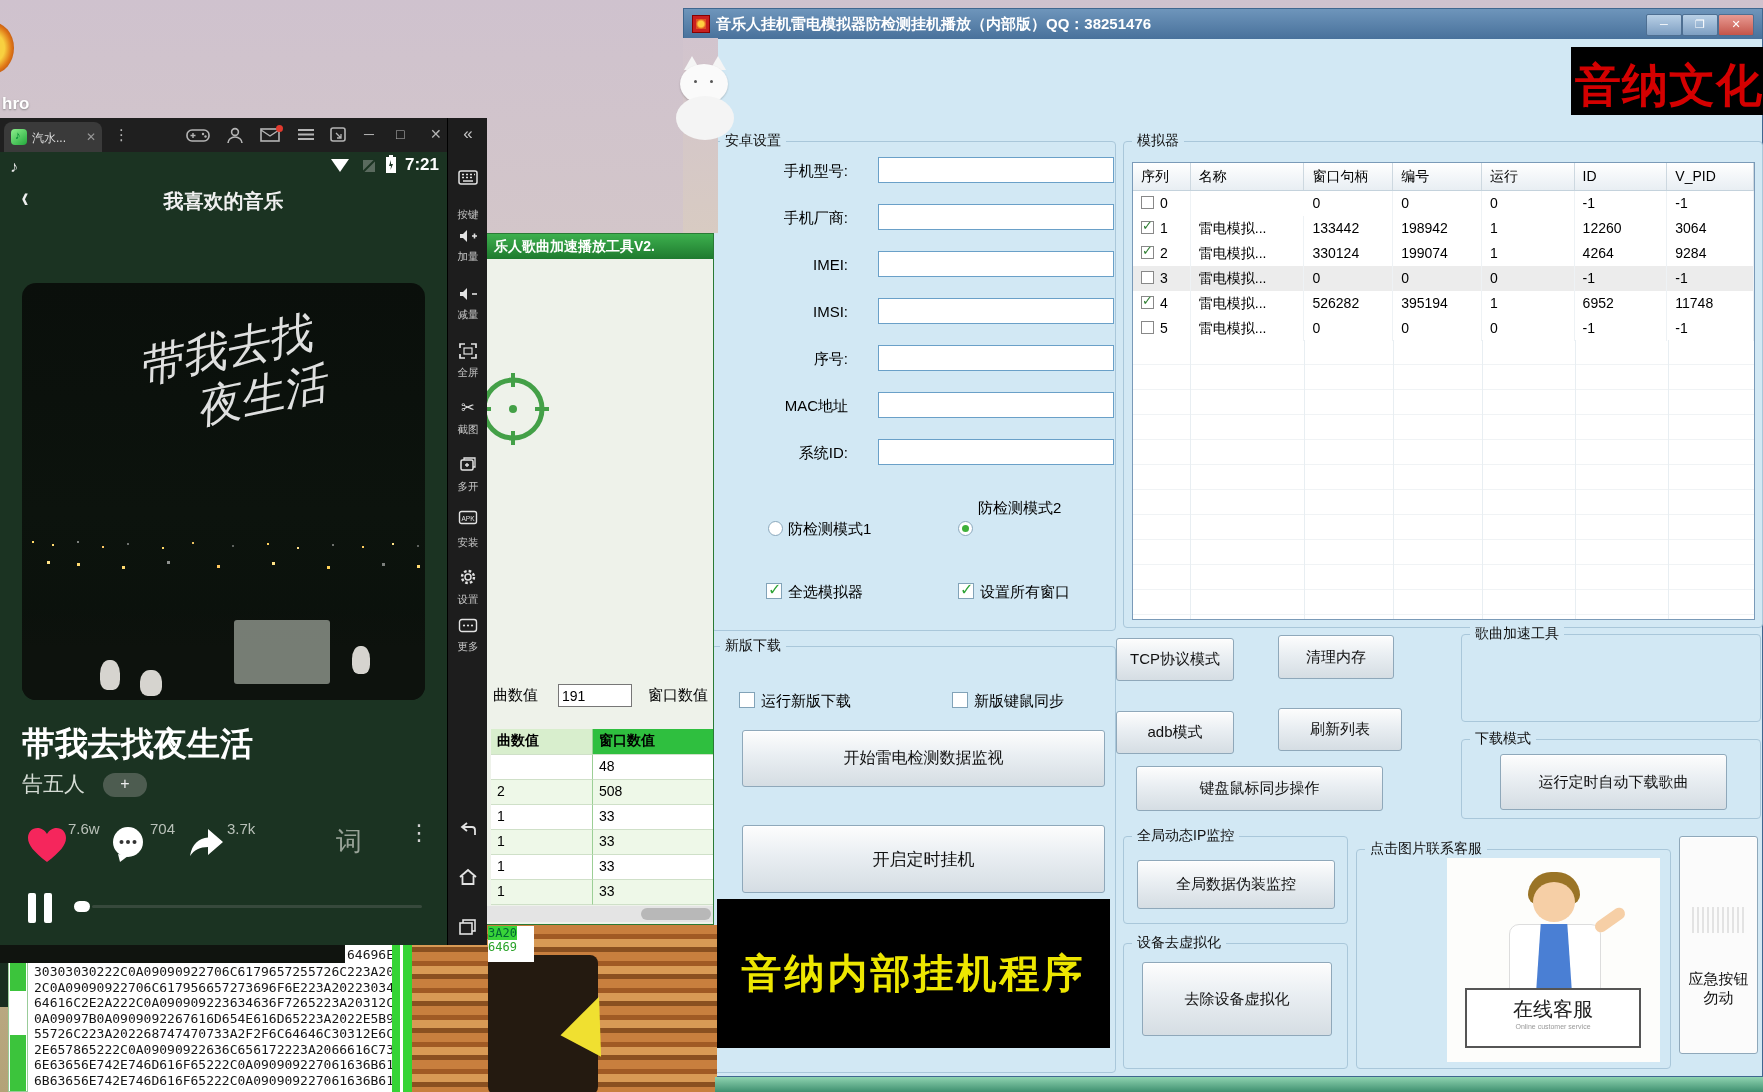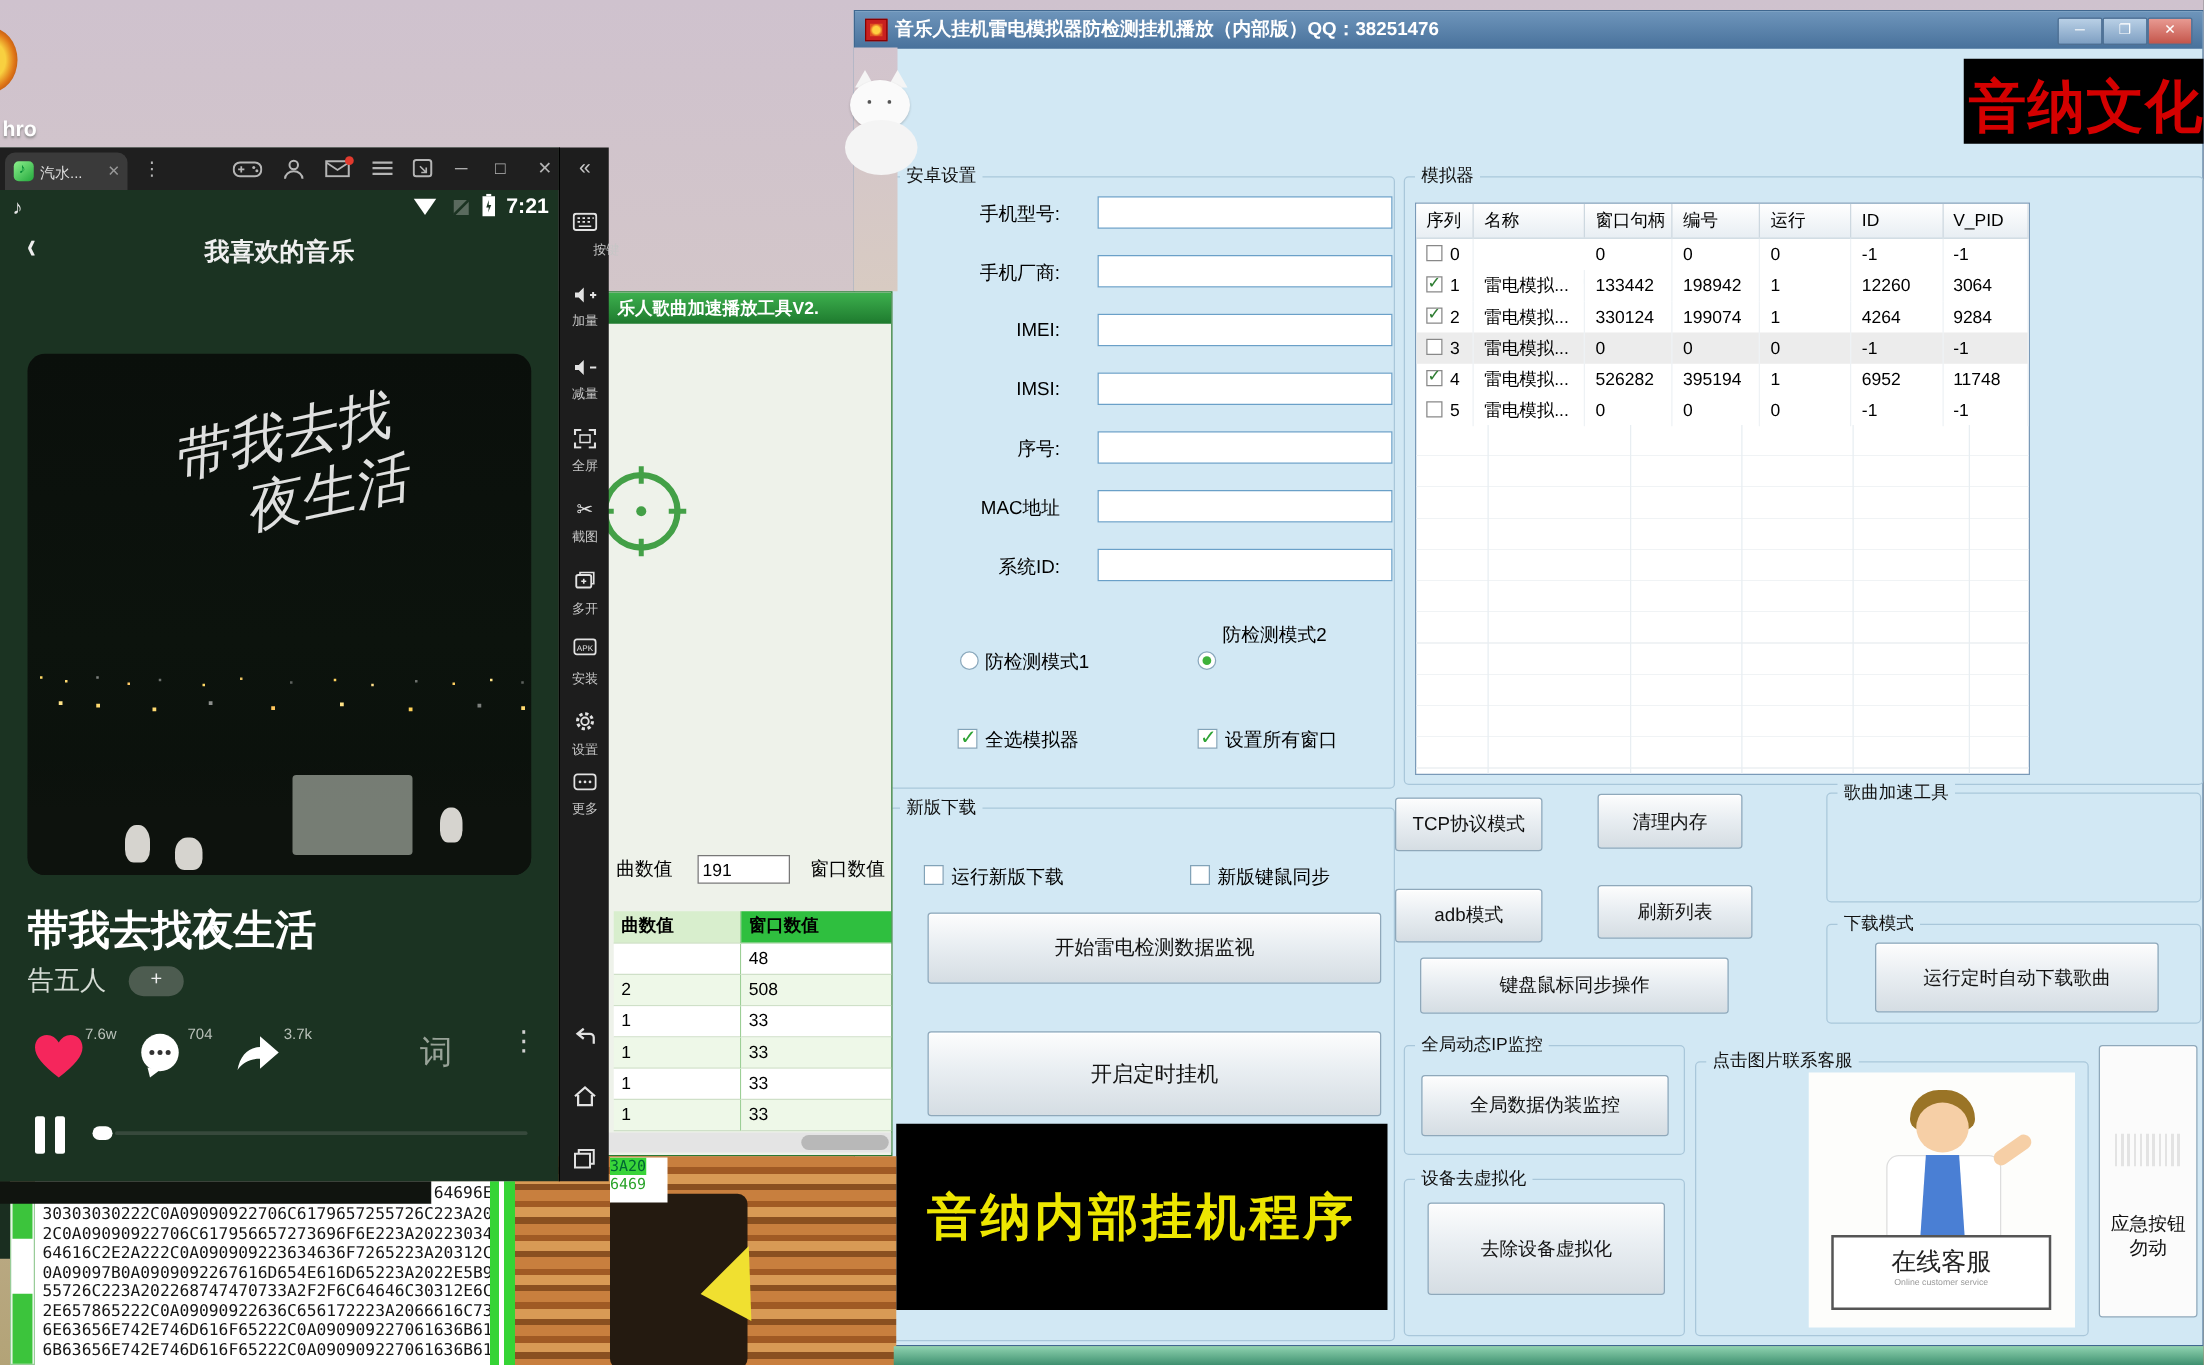--- a/index.html
+++ b/index.html
@@ -24,21 +24,21 @@
   .cb{position:absolute;width:16px;height:16px;background:#fff;border:1px solid #82a3b8;box-sizing:border-box;}
   .cb.on::after{content:"\2713";position:absolute;left:1px;top:-4px;color:#2ea335;font-weight:bold;font-size:16px;}
   .rd{position:absolute;width:15px;height:15px;border-radius:50%;background:#fff;border:1px solid #8aa8bc;box-sizing:border-box;}
   .rd.on::after{content:"";position:absolute;inset:3px;border-radius:50%;background:#3fb13a;}
   .clbl{position:absolute;font-size:15px;color:#000;white-space:nowrap;}
   #brand{position:absolute;left:887px;top:38px;width:193px;height:68px;background:#000;overflow:hidden;}
   #brand span{position:absolute;left:4px;top:8px;font-family:"DejaVu Serif","Liberation Serif",serif;font-weight:bold;font-size:46px;color:#d40000;letter-spacing:1px;white-space:nowrap;}
   #blackbanner{position:absolute;left:5px;top:252px;width:393px;height:149px;background:#000;display:flex;align-items:center;justify-content:center;}
   #blackbanner span{font-family:"DejaVu Serif","Liberation Serif",serif;font-weight:bold;font-size:40px;color:#ede600;letter-spacing:3px;white-space:nowrap;}
   
-  #lv{position:absolute;left:8px;top:20px;width:492px;height:458px;background:#fff;border:1px solid #7a9ab8;box-sizing:border-box;overflow:hidden;}
+  #lv{position:absolute;left:8px;top:20px;width:623px;height:458px;background:#fff;border:1px solid #7a9ab8;box-sizing:border-box;overflow:hidden;}
   .lv-h{display:flex;height:27px;background:linear-gradient(#fff,#e8eef3);border-bottom:1px solid #c4d2dc;}
   .lv-hc{border-right:1px solid #cdd8e0;font-size:14px;color:#000;padding:5px 0 0 8px;box-sizing:border-box;white-space:nowrap;overflow:hidden;}
   .lv-r{display:flex;height:25px;font-size:14px;color:#000;}
   .lv-c{border-right:1px solid #eef2f5;padding:4px 0 0 8px;box-sizing:border-box;white-space:nowrap;overflow:hidden;}
   .lv-cb{display:inline-block;width:13px;height:13px;border:1px solid #888;background:#fff;box-sizing:border-box;position:relative;top:1px;margin-right:6px;}
   .lv-cb.on::after{content:"\2713";position:absolute;left:0;top:-4px;color:#2e7d32;font-weight:bold;font-size:13px;}
   
   #emerg{display:flex;flex-direction:column;align-items:center;justify-content:flex-end;padding-bottom:45px;box-sizing:border-box;}
   #emerg::before{content:"";position:absolute;top:70px;left:12px;right:12px;height:26px;background:repeating-linear-gradient(90deg,#e3e3e3 0 2px,transparent 2px 5px);}
   
@@ -57,21 +57,21 @@
   #lights1{position:absolute;left:10px;top:258px;width:2px;height:2px;background:#ffd966;
     box-shadow:20px 3px #ffda70,45px 0 #fff7,70px 5px #ffc966,95px 2px #fff6,130px 6px #ffd966,160px 1px #e8c060,200px 4px #fff5,235px 2px #ffd25e,265px 6px #ffe08a,300px 3px #fff6,330px 5px #ffcf60,360px 2px #ffe387,385px 4px #fff5;}
   #lights2{position:absolute;left:25px;top:278px;width:3px;height:3px;background:#ffe387;
     box-shadow:30px 2px #ffda70,75px 5px #ffda70,120px 0 #fff8,170px 4px #ffc75e,225px 1px #ffe387,280px 5px #ffd158,335px 2px #fff7,370px 4px #ffda70;}
   #roof{position:absolute;left:0;bottom:0;width:100%;height:96px;background:linear-gradient(180deg,transparent,#0d120d 45%);}
   #tank{position:absolute;left:212px;bottom:16px;width:96px;height:64px;background:#9fa69d;opacity:.72;border-radius:3px;}
   .fig{position:absolute;background:#eceae4;border-radius:45% 45% 35% 35%;opacity:.9;}
   #songtitle{position:absolute;left:22px;top:604px;color:#fff;font-size:33px;font-weight:bold;}
   #artist{position:absolute;left:22px;top:652px;color:#d5dcd5;font-size:21px;}
   #followpill{position:absolute;left:103px;top:655px;width:44px;height:24px;border-radius:12px;background:rgba(90,102,92,.8);color:#eee;text-align:center;line-height:22px;font-size:16px;}
-  .cnt{position:absolute;color:#b9c1b9;font-size:12px;}
+  .cnt{position:absolute;color:#b9c1b9;font-size:15px;}
   #pausebars{position:absolute;left:26px;top:775px;width:30px;height:30px;}
   #pausebars::before,#pausebars::after{content:"";position:absolute;top:0;width:8px;height:30px;background:#fff;border-radius:2px;}
   #pausebars::before{left:2px;} #pausebars::after{left:18px;}
   #pthumb{position:absolute;left:74px;top:783px;width:16px;height:11px;background:#fff;border-radius:6px;}
   #pline{position:absolute;left:92px;top:787px;width:330px;height:3px;background:#37493c;border-radius:2px;}
   
   #sidebar{left:447px;top:118px;width:40px;height:827px;background:#1d1d1d;border-left:1px solid #000;box-sizing:border-box;}
   .sbitem{position:absolute;left:0;width:40px;text-align:center;color:#c6c6c6;}
   .sblbl{position:absolute;left:0;width:40px;text-align:center;color:#c6c6c6;font-size:10.5px;white-space:nowrap;}
   
@@ -500,21 +500,21 @@
 
   <div id="sidebar" class="abs">
     <div class="sbitem" style="top:6px;font-size:17px;">«</div>
     <div id="sbitems">
         <div class="sbitem" style="top: 52px;">
           <svg width="20" height="15" style="margin:0 auto;">
             <rect x="1" y="1" width="18" height="13" rx="2" fill="none" stroke="#e2e2e2" stroke-width="1.5"></rect>
             <path d="M4 4.5 h2 M8 4.5 h2 M12 4.5 h2 M16 4.5 h1 M4 7.5 h2 M8 7.5 h2 M12 7.5 h2 M5 11 h10" stroke="#e2e2e2" stroke-width="1.3"></path>
           </svg>
         </div>
-        <div class="sblbl" style="top: 75px; padding-left: 17px;">按键</div>
+        <div class="sblbl" style="top: 90px;">按键</div>
         <div class="sbitem" style="top: 110px;">
           <svg width="20" height="16" style="margin:0 auto;">
             <path d="M2 6 h3 l4 -4 v12 l-4 -4 h-3 z" fill="#e2e2e2"></path>
             <path d="M14 8 h5 M16.5 5.5 v5" stroke="#e2e2e2" stroke-width="1.6"></path>
           </svg>
         </div>
         <div class="sblbl" style="top: 132px;">加量</div>
         <div class="sbitem" style="top: 168px;">
           <svg width="20" height="16" style="margin:0 auto;">
             <path d="M2 6 h3 l4 -4 v12 l-4 -4 h-3 z" fill="#e2e2e2"></path>

